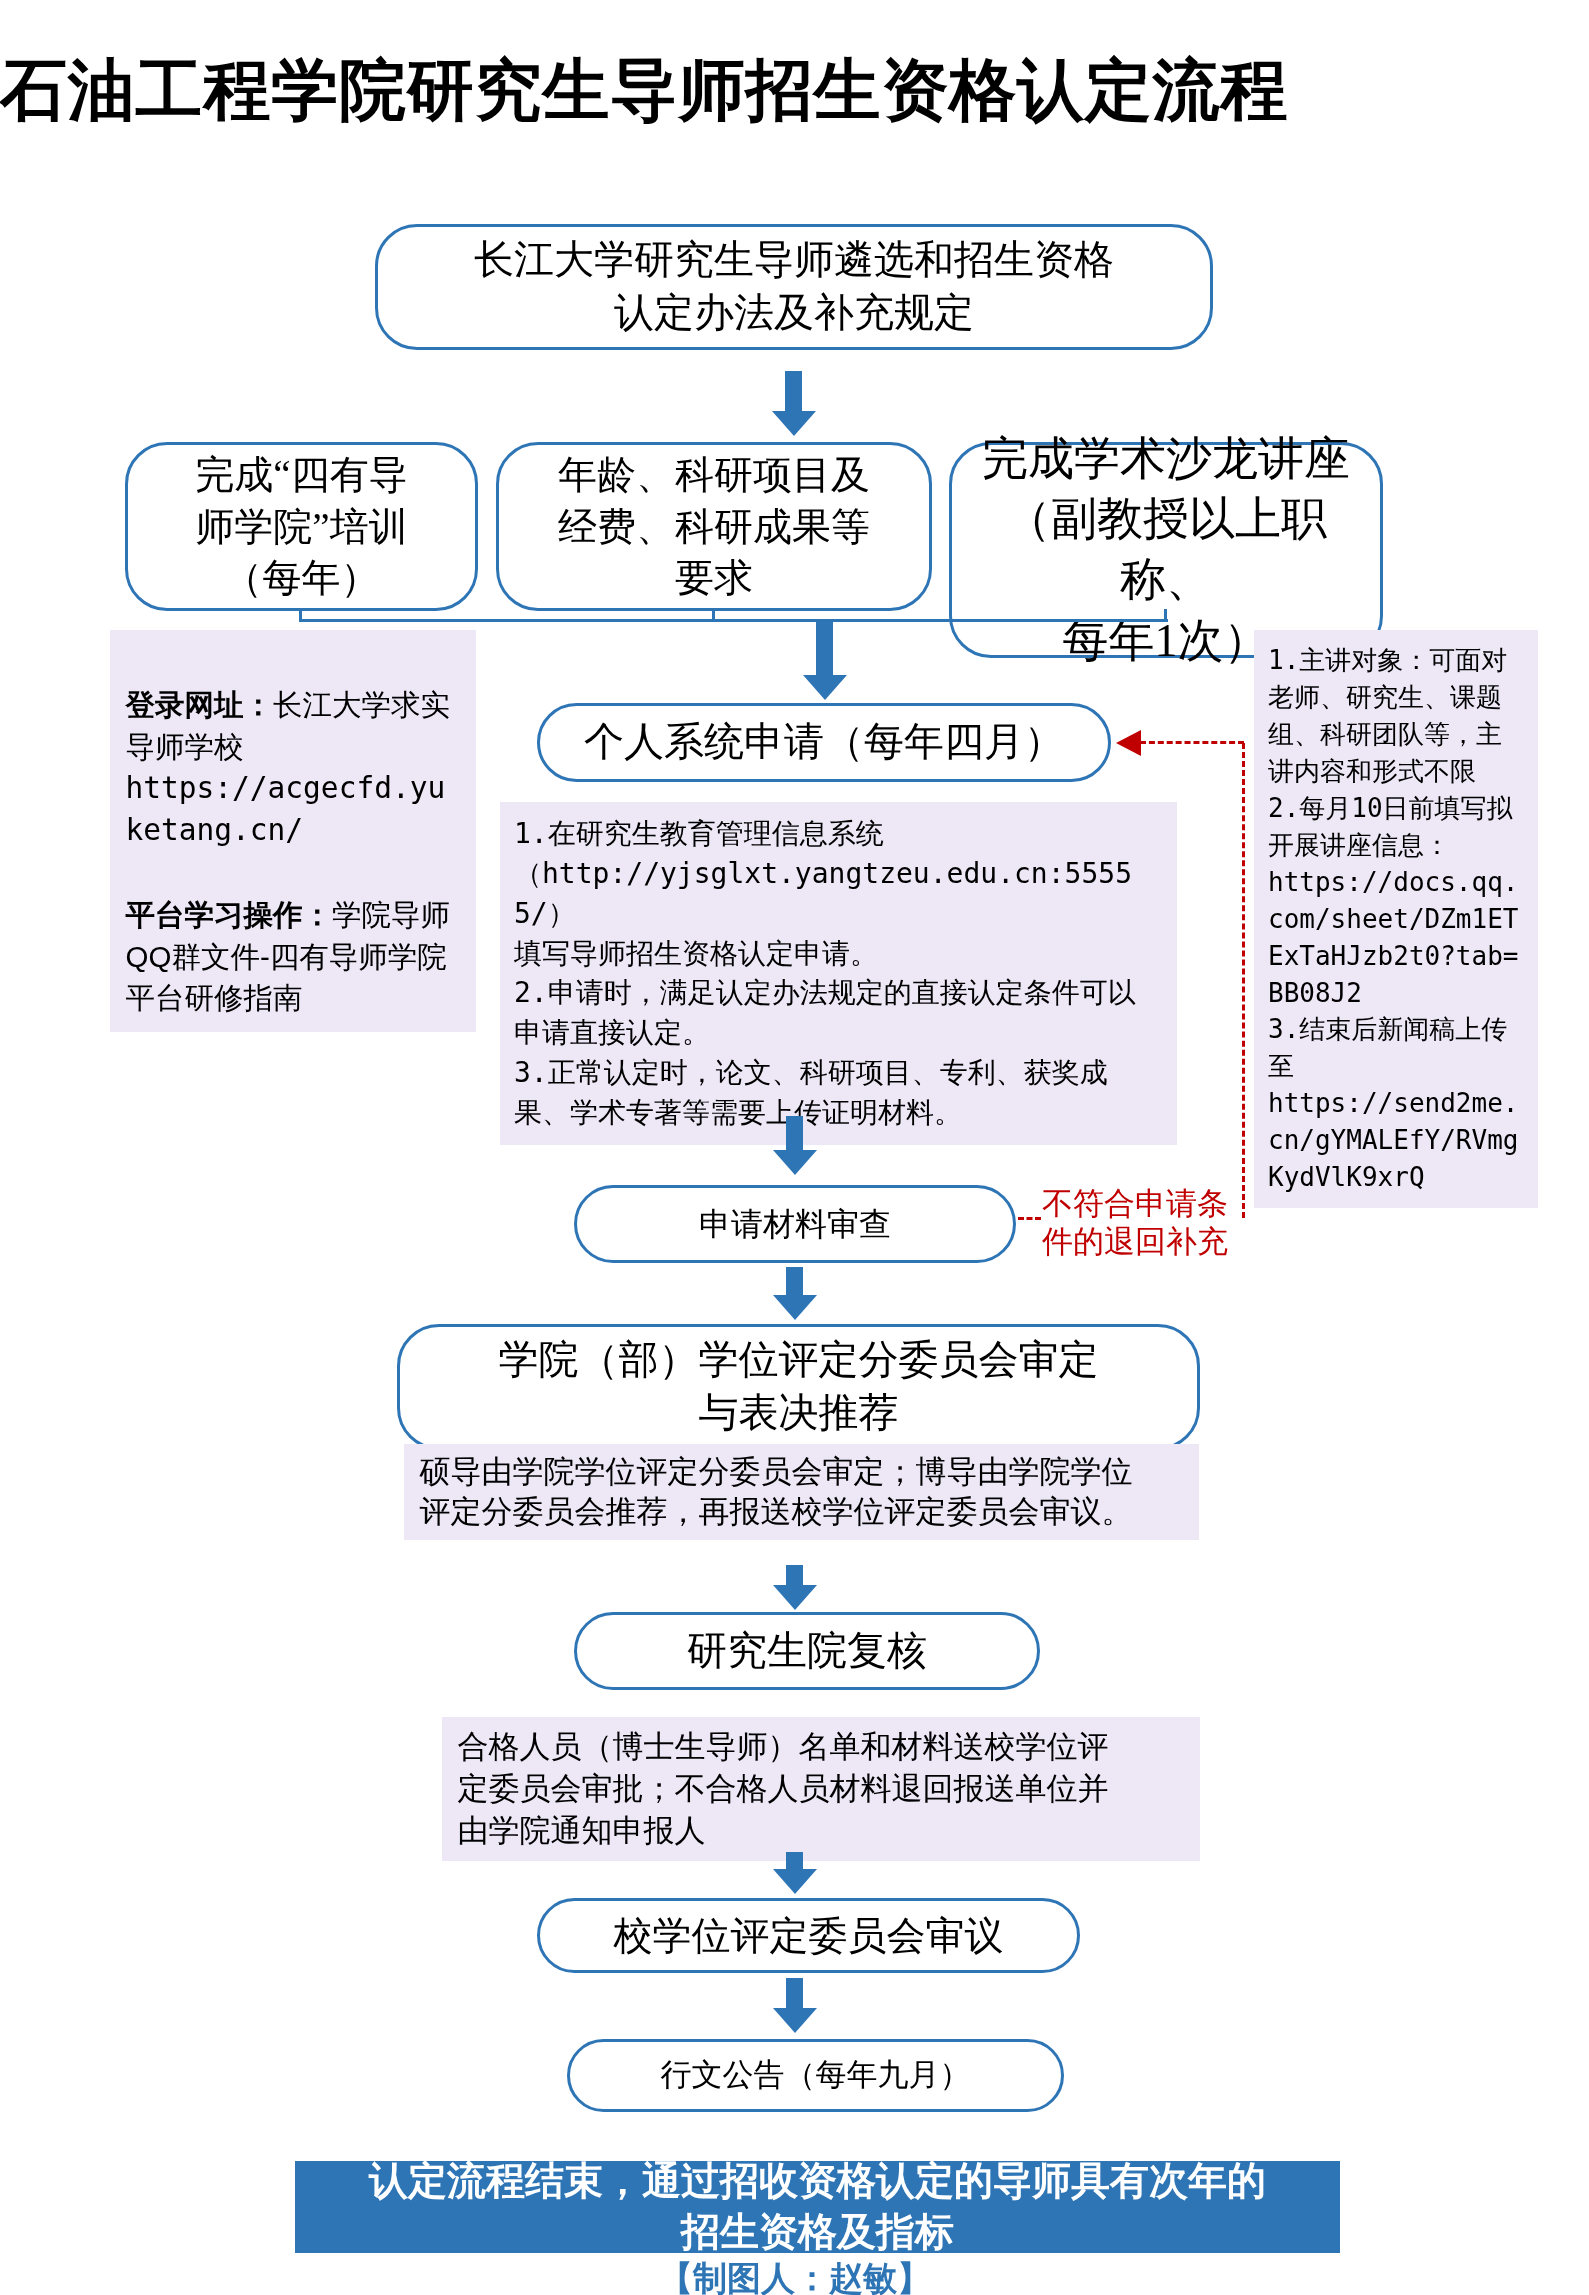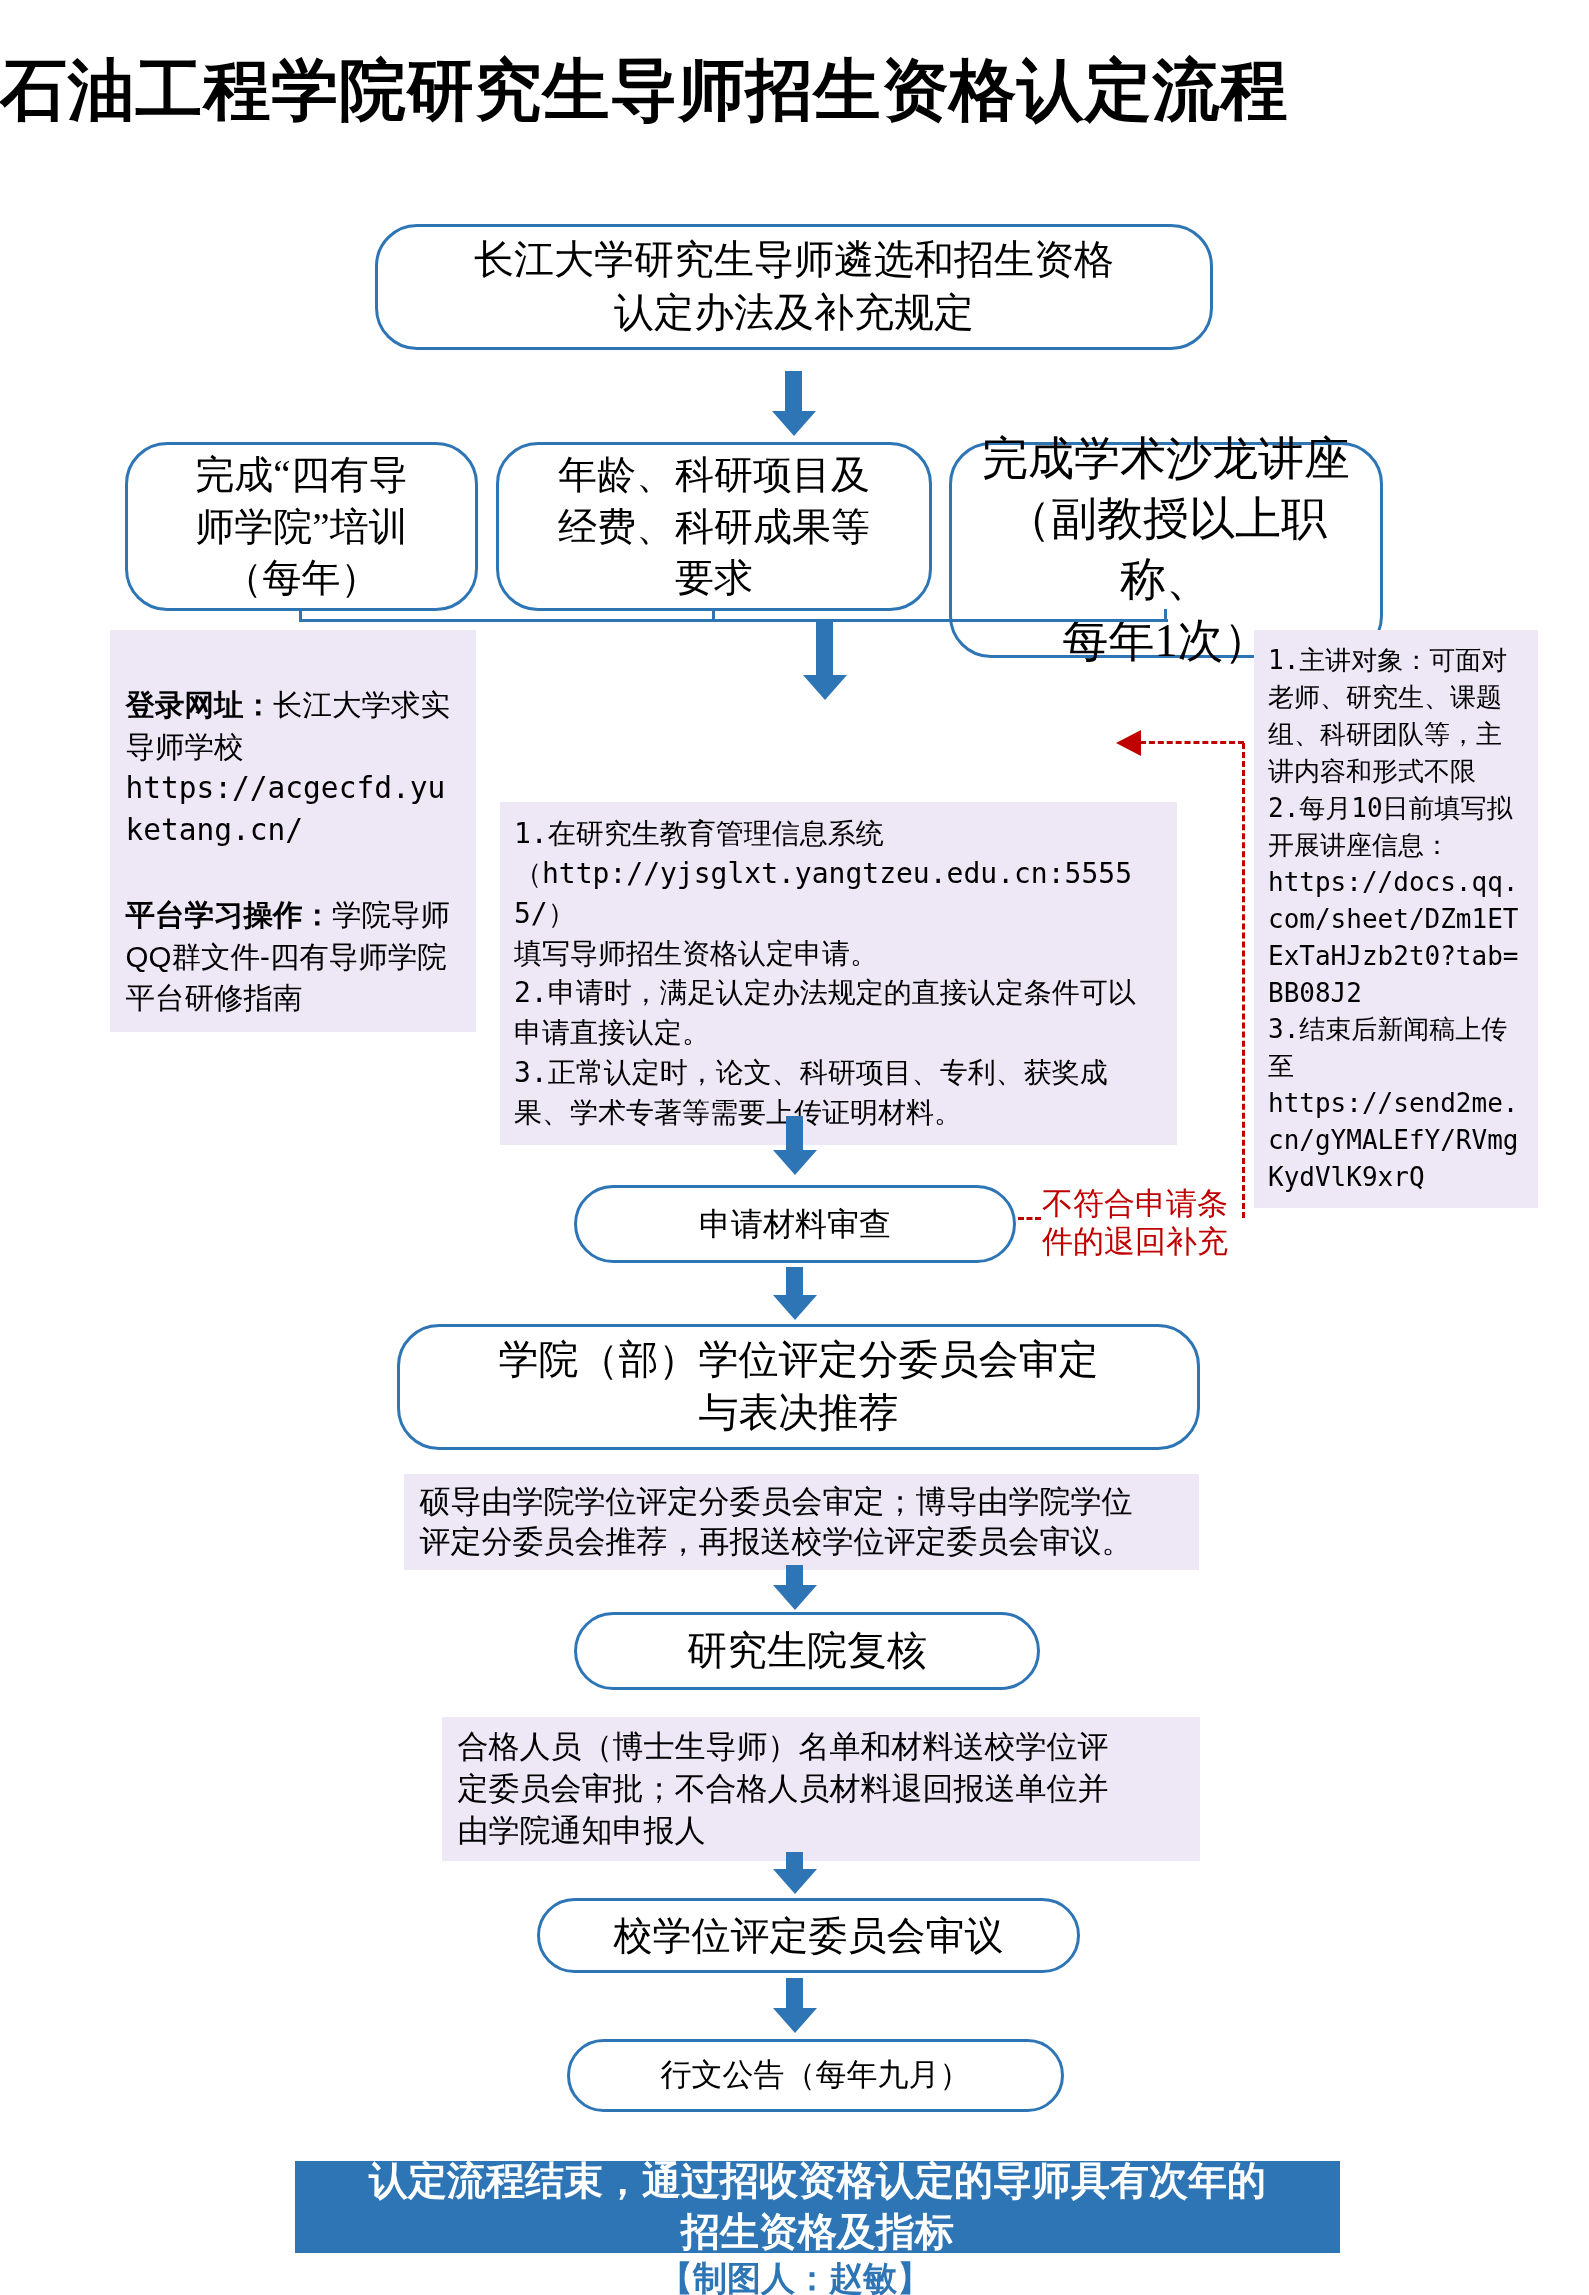--- a/index.html
+++ b/index.html
@@ -87,20 +87,21 @@
     <span class="mono-url">https://acgecfd.yuketang.cn/</span>
     <span class="b">平台学习操作：</span><span>学院导师QQ群文件-四有导师学院平台研修指南</span>
   </div>
 
   <div class="note mono" style="left:1254px;top:630px;width:284px;padding:12.4px 14px;font-size:26px;">1.主讲对象：可面对老师、研究生、课题组、科研团队等，主讲内容和形式不限
 2.每月10日前填写拟开展讲座信息：
 https://docs.qq.com/sheet/DZm1ETExTaHJzb2t0?tab=BB08J2
 3.结束后新闻稿上传至
 https://send2me.cn/gYMALEfY/RVmgKydVlK9xrQ</div>
 
+  <div class="flowbox" style="left:537px;top:703px;width:574px;height:79px;font-size:40px;">个人系统申请（每年四月）</div>
 
   <div class="red-head" style="left:1116px;top:730px;"></div>
   <div class="dash-h" style="left:1140px;top:741px;width:104px;"></div>
   <div class="dash-v" style="left:1242px;top:743px;height:475px;"></div>
   <div class="dash-h" style="left:1018px;top:1217px;width:23px;"></div>
   <div class="reject" style="left:1042px;top:1185px;width:202px;">不符合申请条
 件的退回补充</div>
 
   <div class="note mono" style="left:500px;top:802px;width:677px;padding:12.4px 14px;font-size:28px;">1.在研究生教育管理信息系统
 （http://yjsglxt.yangtzeu.edu.cn:55555/）
@@ -116,21 +117,21 @@
   <div class="flowbox" style="left:574px;top:1185px;width:442px;height:78px;font-size:32px;">申请材料审查</div>
 
   <div class="arrow" style="left:773px;top:1267px;">
     <div class="shaft" style="height:28px;"></div>
     <div class="head"></div>
   </div>
 
   <div class="flowbox" style="left:397px;top:1324px;width:803px;height:126px;font-size:40px;">学院（部）学位评定分委员会审定
 与表决推荐</div>
 
-  <div class="note" style="left:404px;top:1474px;width:795px;padding:7.8px 15.5px;font-size:31px;line-height:1.3;">硕导由学院学位评定分委员会审定；博导由学院学位
+  <div class="note" style="left:404px;top:1444px;width:795px;padding:7.8px 15.5px;font-size:31px;line-height:1.3;">硕导由学院学位评定分委员会审定；博导由学院学位
 评定分委员会推荐，再报送校学位评定委员会审议。</div>
 
   <div class="arrow" style="left:773px;top:1565px;">
     <div class="shaft" style="height:20px;"></div>
     <div class="head"></div>
   </div>
 
   <div class="flowbox" style="left:574px;top:1612px;width:466px;height:78px;font-size:40px;">研究生院复核</div>
 
   <div class="note" style="left:442px;top:1705px;width:758px;padding:9.3px 15.5px;font-size:31px;line-height:1.35;margin-top:12px;">合格人员（博士生导师）名单和材料送校学位评

